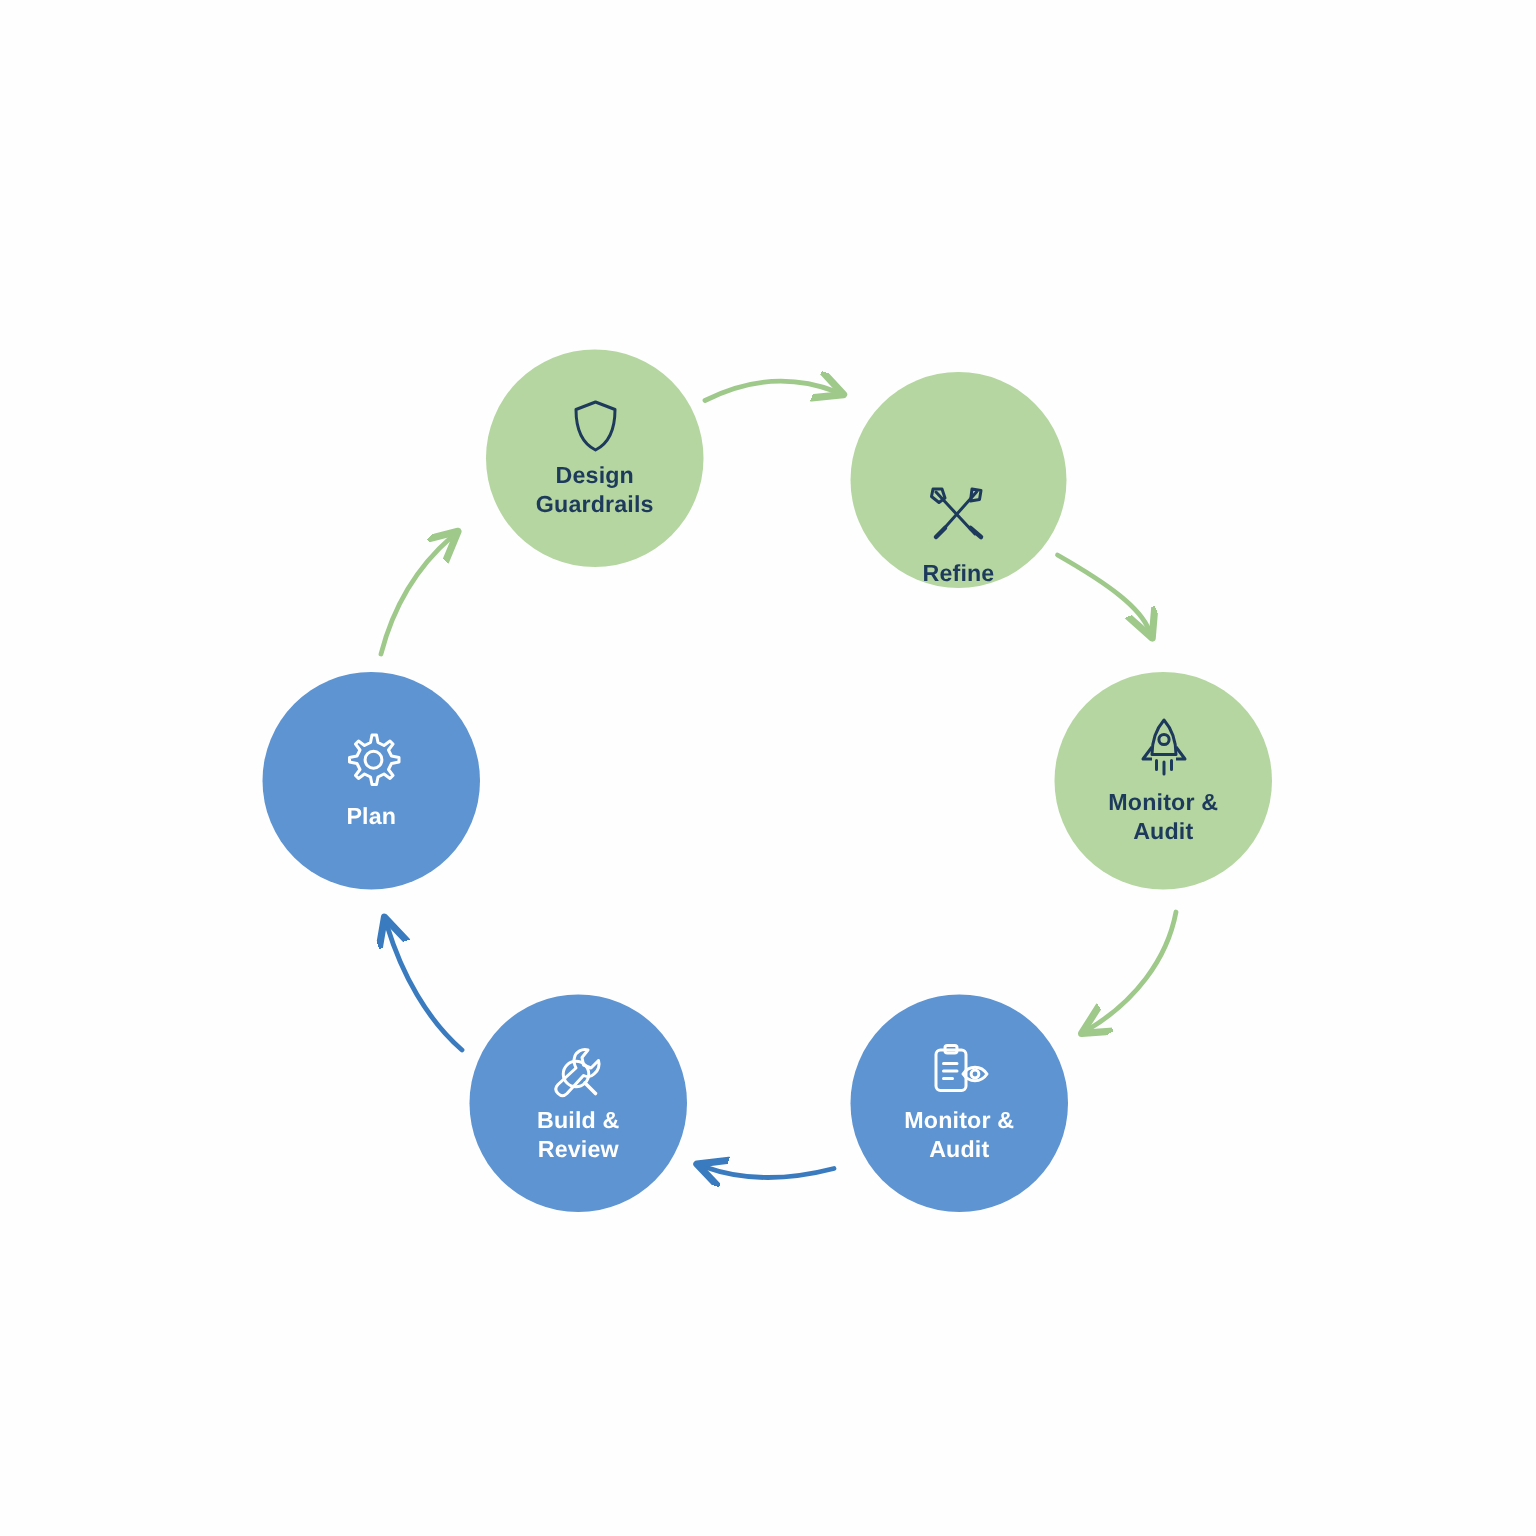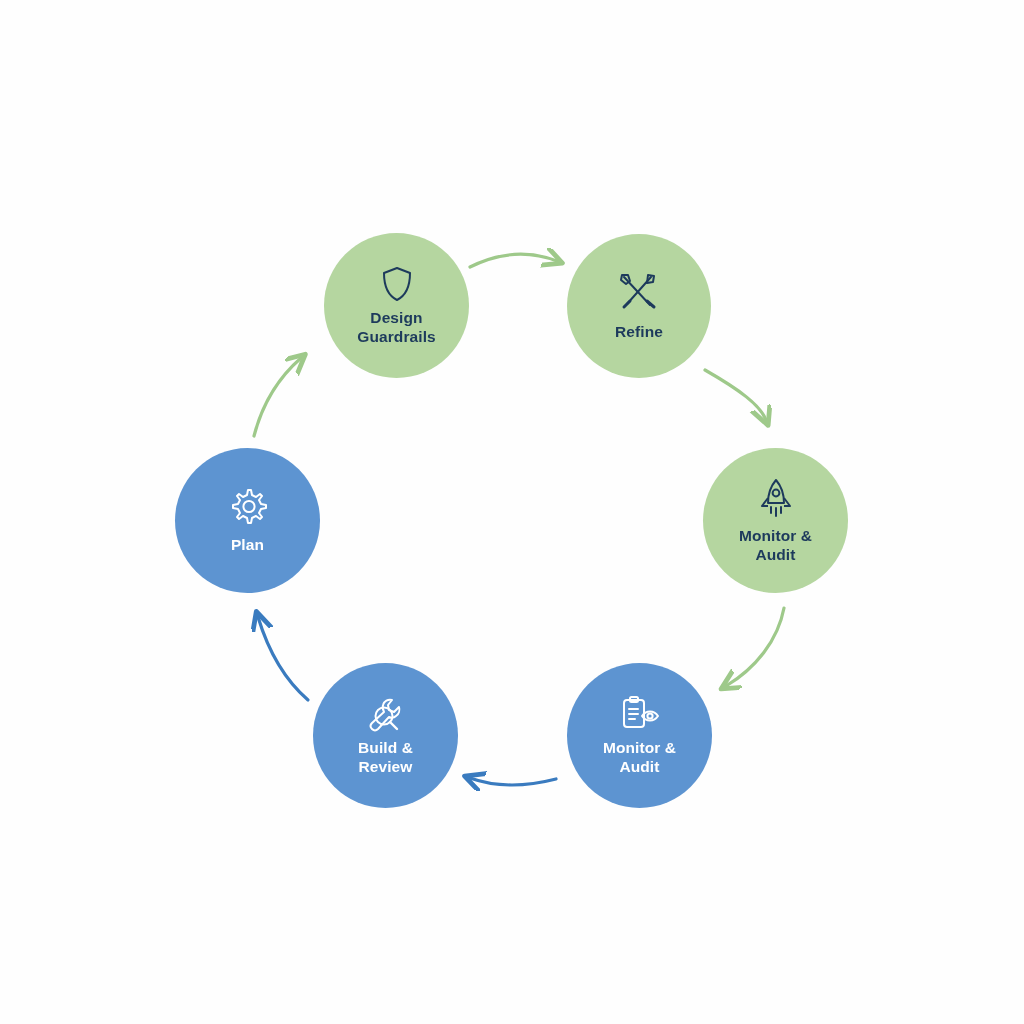--- a/index.html
+++ b/index.html
@@ -40,21 +40,21 @@
     white-space: pre-line;
   }
   
   .green { background: #b5d6a0; }
   .blue  { background: #5d94d1; }
   .green .label { color: #1d3a5c; }
   .blue  .label { color: #ffffff; }
 
   
   #node-design  { left: 324px; top: 233px; width: 145px; height: 145px; }
-  #node-refine  { left: 567px; top: 234px; width: 144px; height: 144px; }
+  #node-refine  { left: 567px; top: 248px; width: 144px; height: 144px; justify-content: flex-end; }
   #node-monitor-green { left: 703px; top: 448px; width: 145px; height: 145px; }
   #node-monitor-blue  { left: 567px; top: 663px; width: 145px; height: 145px; }
   #node-build   { left: 313px; top: 663px; width: 145px; height: 145px; }
   #node-plan    { left: 175px; top: 448px; width: 145px; height: 145px; }
 
   #node-design .label { font-size: 15.5px; margin-top: 6px; }
   #node-refine .label { font-size: 15.5px; margin-top: 10px; }
   #node-monitor-green .label { font-size: 15.5px; margin-top: 6px; }
   #node-monitor-blue .label { font-size: 15.5px; margin-top: 6px; }
   #node-build .label { font-size: 15.5px; margin-top: 6px; }

